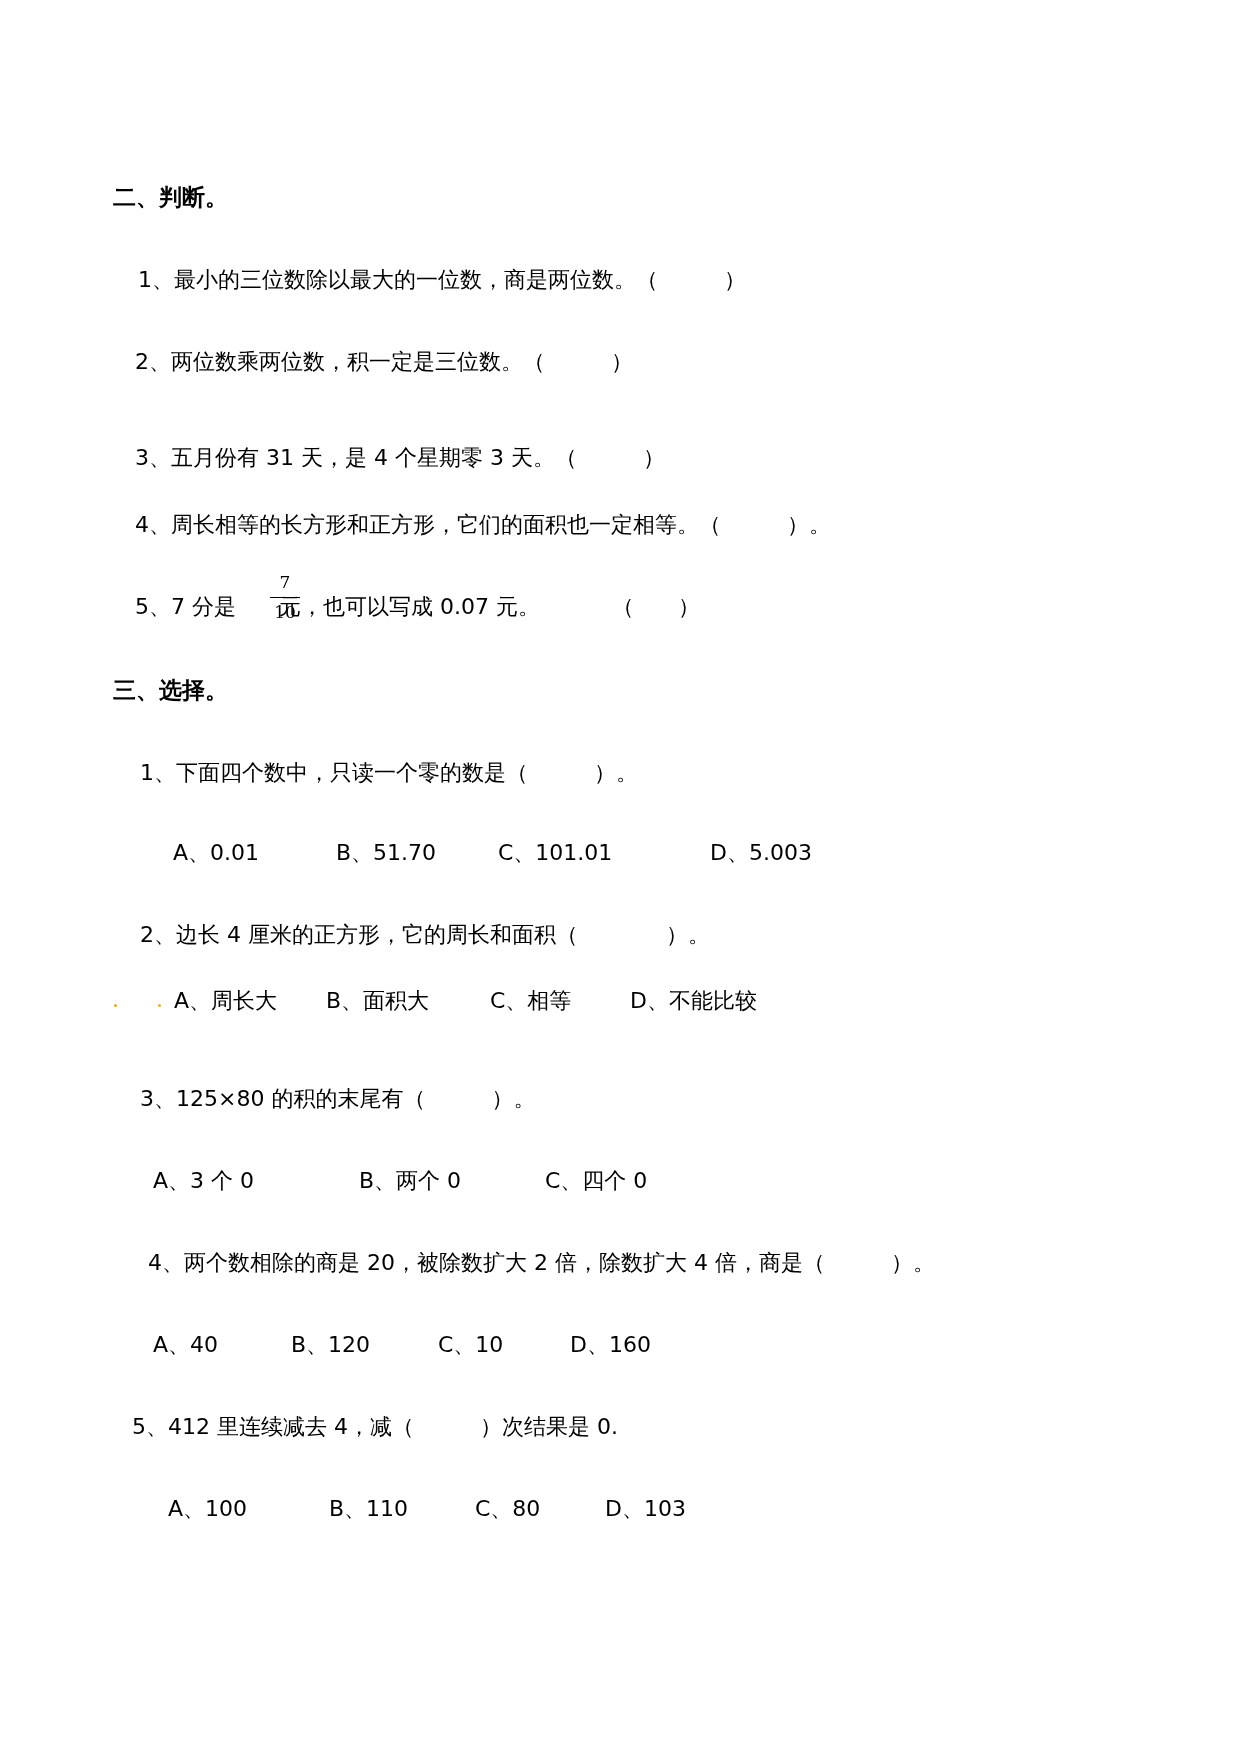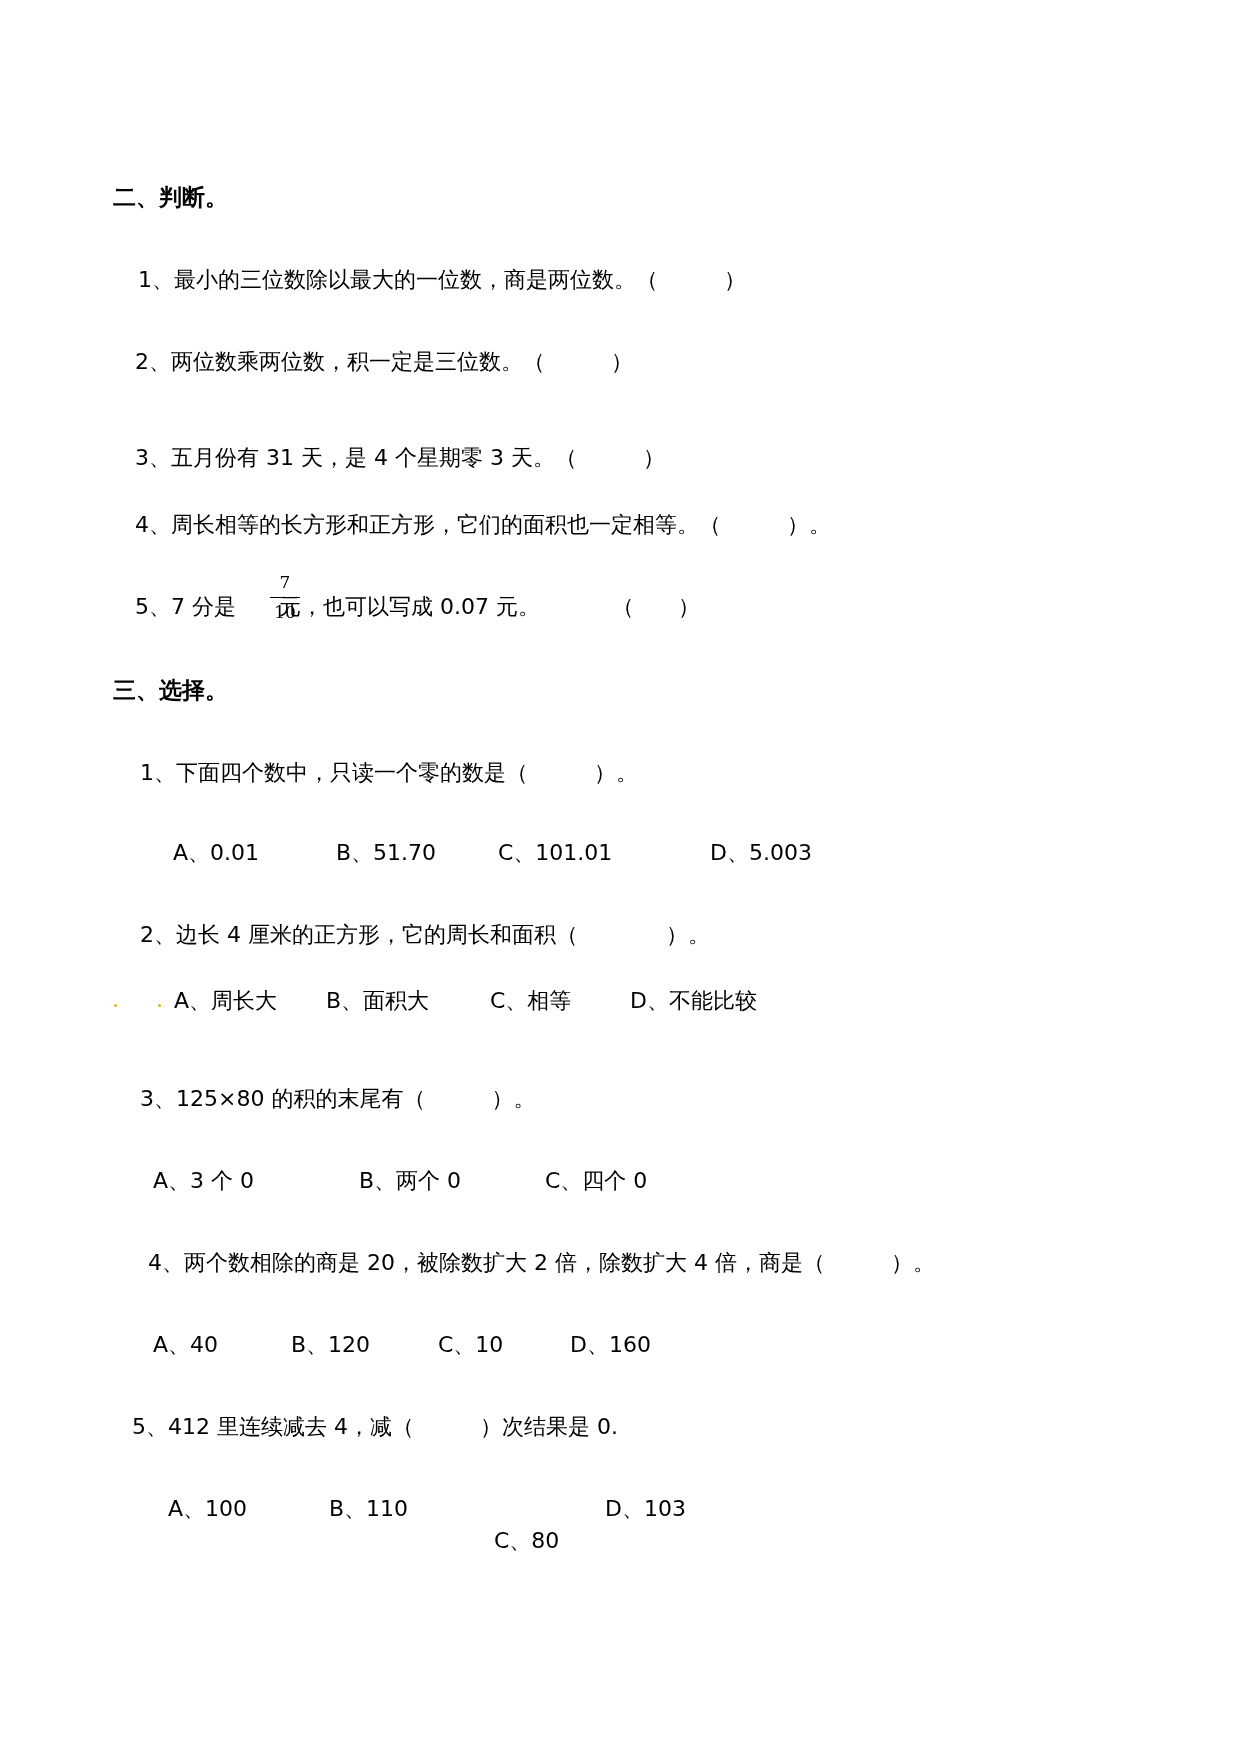--- a/index.html
+++ b/index.html
@@ -52,14 +52,14 @@
 
 <div class="line" style="left:148px; top:1249px;">4、两个数相除的商是 20，被除数扩大 2 倍，除数扩大 4 倍，商是（　　　）。</div>
 <div class="opt" style="left:153px; top:1331px;">A、40</div>
 <div class="opt" style="left:291px; top:1331px;">B、120</div>
 <div class="opt" style="left:438px; top:1331px;">C、10</div>
 <div class="opt" style="left:570px; top:1331px;">D、160</div>
 
 <div class="line" style="left:132px; top:1413px;">5、412 里连续减去 4，减（　　　）次结果是 0.</div>
 <div class="opt" style="left:168px; top:1495px;">A、100</div>
 <div class="opt" style="left:329px; top:1495px;">B、110</div>
-<div class="opt" style="left:494px; top:1495px;margin-top:32px;">C、80</div>
+<div class="opt" style="left:475px; top:1495px;">C、80</div>
 <div class="opt" style="left:605px; top:1495px;">D、103</div>
 
 </body></html>

